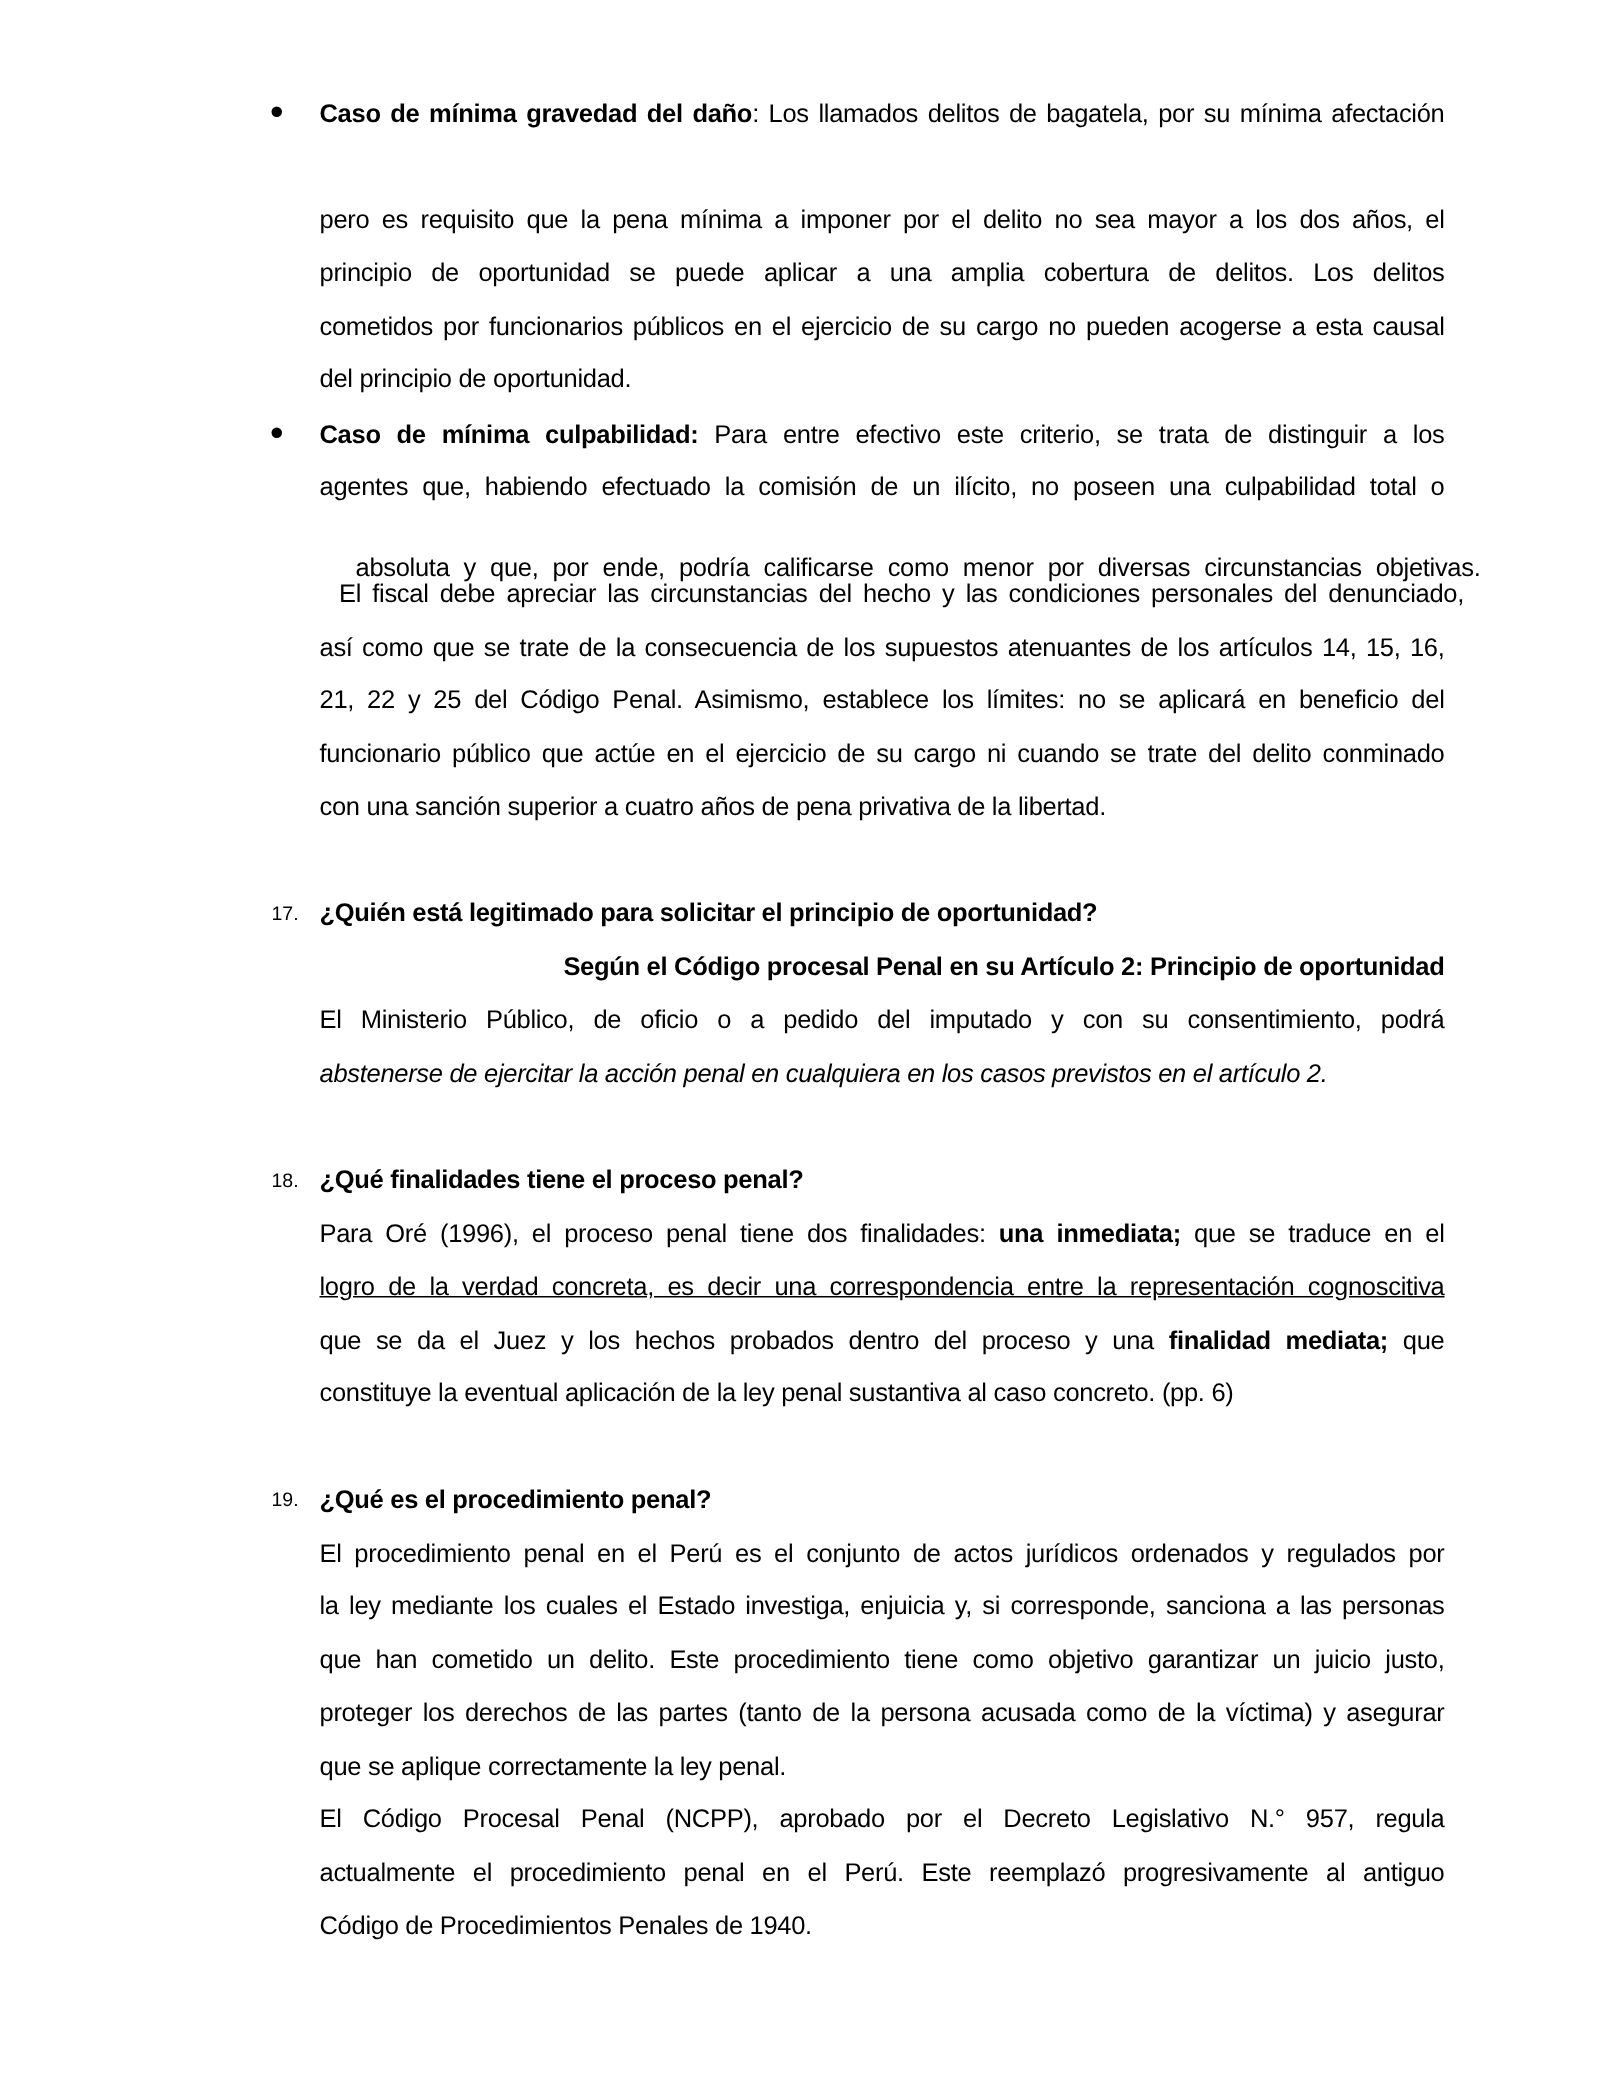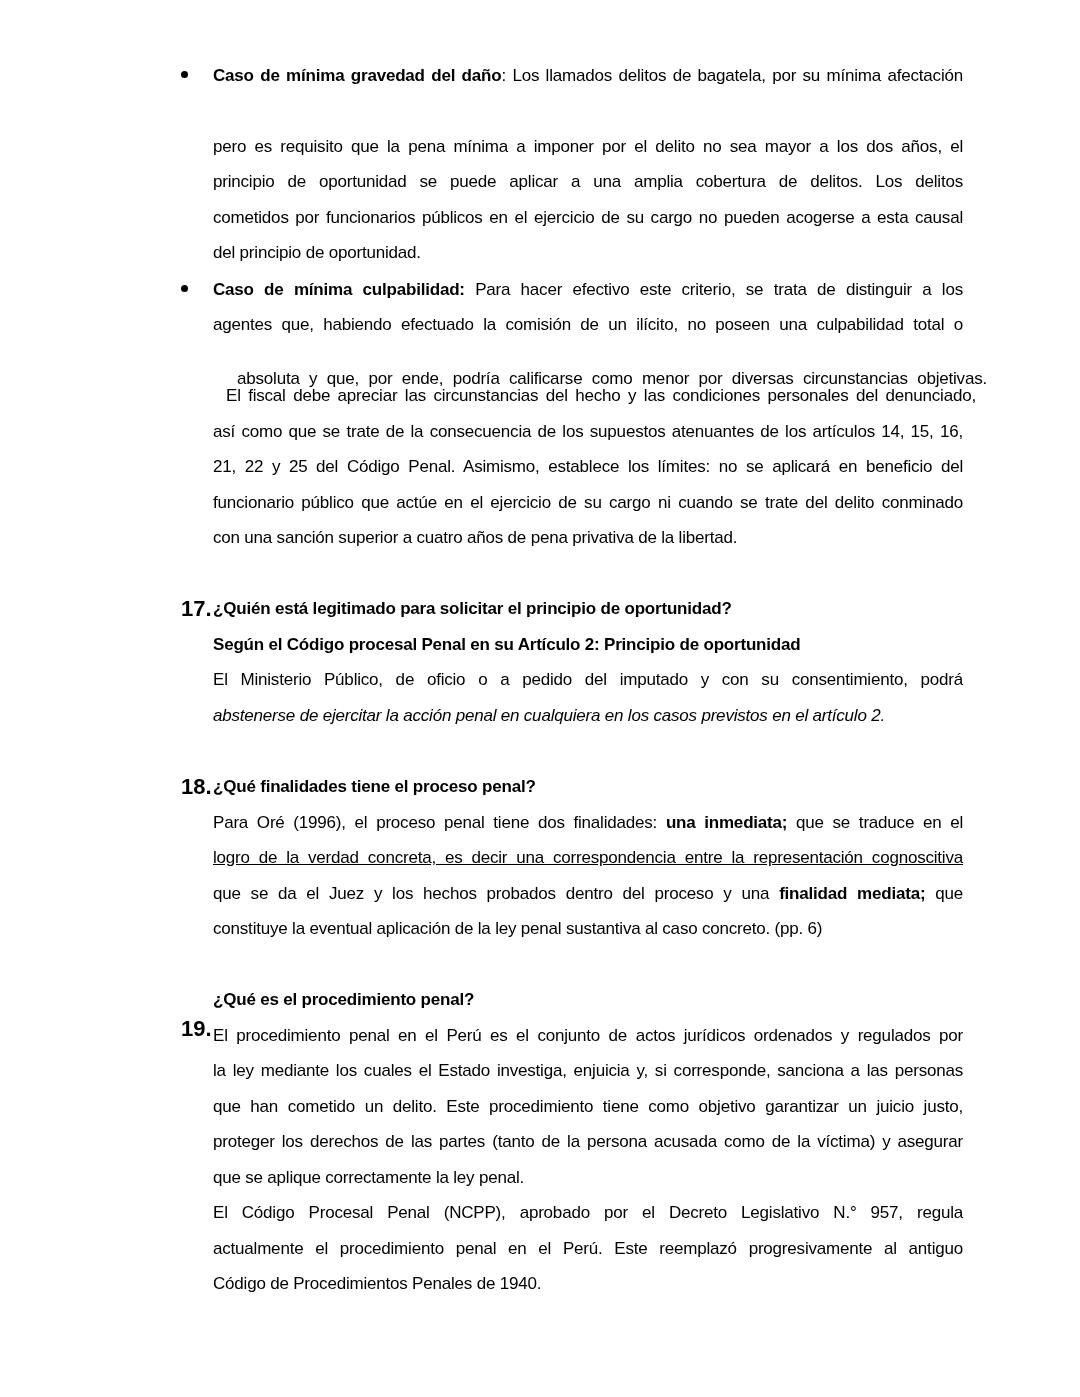--- a/index.html
+++ b/index.html
@@ -47,62 +47,62 @@
       left: 0;
       top: 6px;
       width: 7px;
       height: 7px;
       border-radius: 50%;
       background: #000;
     }
     .num {
       position: absolute;
       left: 181px;
-      font-size: 22px;
+      font-size: 13px;
       line-height: 22px;
-      font-weight: bold;
+      font-weight: normal;
     }
     b { font-weight: bold; }
   </style>
 </head>
 <body>
 
 <div class="page">
 
   <span class="bullet" style="top:65px;"></span>
   <div class="line just" style="top:65px;"><b>Caso de mínima gravedad del daño</b><span>:</span><span> Los llamados delitos de bagatela, por su mínima afectación</span></div>
   <div class="line just" style="top:136px;">pero es requisito que la pena mínima a imponer por el delito no sea mayor a los dos años, el</div>
   <div class="line just" style="top:171px;">principio de oportunidad se puede aplicar a una amplia cobertura de delitos. Los delitos</div>
   <div class="line just" style="top:207px;">cometidos por funcionarios públicos en el ejercicio de su cargo no pueden acogerse a esta causal</div>
   <div class="line" style="top:242px;">del principio de oportunidad.</div>
 
   <span class="bullet" style="top:279px;"></span>
-  <div class="line just" style="top:279px;"><b>Caso de mínima culpabilidad:</b><span> Para hacer efectivo este criterio, se trata de distinguir a los</span></div>
+  <div class="line just" style="top:279px;"><b>Caso de mínima culpabilidad:</b><span> Para entre efectivo este criterio, se trata de distinguir a los</span></div>
   <div class="line just" style="top:314px;">agentes que, habiendo efectuado la comisión de un ilícito, no poseen una culpabilidad total o</div>
   <div class="line just" style="top:368px;margin-left:24px;">absoluta y que, por ende, podría calificarse como menor por diversas circunstancias objetivas.</div>
   <div class="line just" style="top:385px;margin-left:13px;">El fiscal debe apreciar las circunstancias del hecho y las condiciones personales del denunciado,</div>
   <div class="line just" style="top:421px;">así como que se trate de la consecuencia de los supuestos atenuantes de los artículos 14, 15, 16,</div>
   <div class="line just" style="top:456px;">21, 22 y 25 del Código Penal. Asimismo, establece los límites: no se aplicará en beneficio del</div>
   <div class="line just" style="top:492px;">funcionario público que actúe en el ejercicio de su cargo ni cuando se trate del delito conminado</div>
   <div class="line" style="top:527px;">con una sanción superior a cuatro años de pena privativa de la libertad.</div>
 
   <span class="num" style="top:598px;">17.</span>
   <div class="line" style="top:598px; font-weight:bold;">¿Quién está legitimado para solicitar el principio de oportunidad?</div>
-  <div class="line" style="top:634px; font-weight:bold;">Según el Código procesal Penal en su Artículo 2: Principio de oportunidad</div>
+  <div class="line" style="top:634px; font-weight:bold;text-align:right;">Según el Código procesal Penal en su Artículo 2: Principio de oportunidad</div>
   <div class="line just" style="top:669px;">El Ministerio Público, de oficio o a pedido del imputado y con su consentimiento, podrá</div>
   <div class="line" style="top:705px;font-style:italic;">abstenerse de ejercitar la acción penal en cualquiera en los casos previstos en el artículo 2.</div>
 
   <span class="num" style="top:776px;">18.</span>
   <div class="line" style="top:776px; font-weight:bold;">¿Qué finalidades tiene el proceso penal?</div>
   <div class="line just" style="top:812px;"><span>Para Oré (1996), el proceso penal tiene dos finalidades: </span><b>una inmediata;</b><span> que se traduce en el</span></div>
   <div class="line just" style="top:847px;text-decoration:underline;">logro de la verdad concreta, es decir una correspondencia entre la representación cognoscitiva</div>
   <div class="line just" style="top:883px;"><span>que se da el Juez y los hechos probados dentro del proceso y una </span><b>finalidad mediata;</b><span> que</span></div>
   <div class="line" style="top:918px;">constituye la eventual aplicación de la ley penal sustantiva al caso concreto. (pp. 6)</div>
 
-  <span class="num" style="top:989px;margin-top:29px;">19.</span>
+  <span class="num" style="top:989px;">19.</span>
   <div class="line" style="top:989px; font-weight:bold;">¿Qué es el procedimiento penal?</div>
   <div class="line just" style="top:1025px;">El procedimiento penal en el Perú es el conjunto de actos jurídicos ordenados y regulados por</div>
   <div class="line just" style="top:1060px;">la ley mediante los cuales el Estado investiga, enjuicia y, si corresponde, sanciona a las personas</div>
   <div class="line just" style="top:1096px;">que han cometido un delito. Este procedimiento tiene como objetivo garantizar un juicio justo,</div>
   <div class="line just" style="top:1131px;">proteger los derechos de las partes (tanto de la persona acusada como de la víctima) y asegurar</div>
   <div class="line" style="top:1167px;">que se aplique correctamente la ley penal.</div>
   <div class="line just" style="top:1202px;">El Código Procesal Penal (NCPP), aprobado por el Decreto Legislativo N.° 957, regula</div>
   <div class="line just" style="top:1238px;">actualmente el procedimiento penal en el Perú. Este reemplazó progresivamente al antiguo</div>
   <div class="line" style="top:1273px;">Código de Procedimientos Penales de 1940.</div>
 

